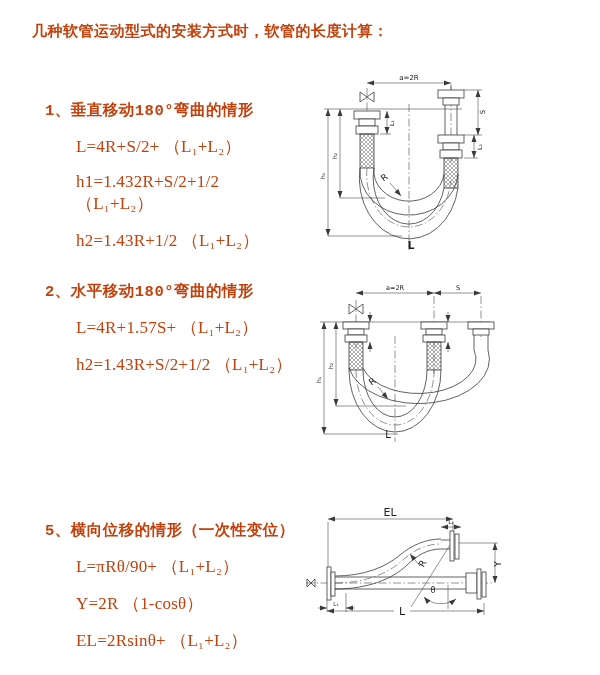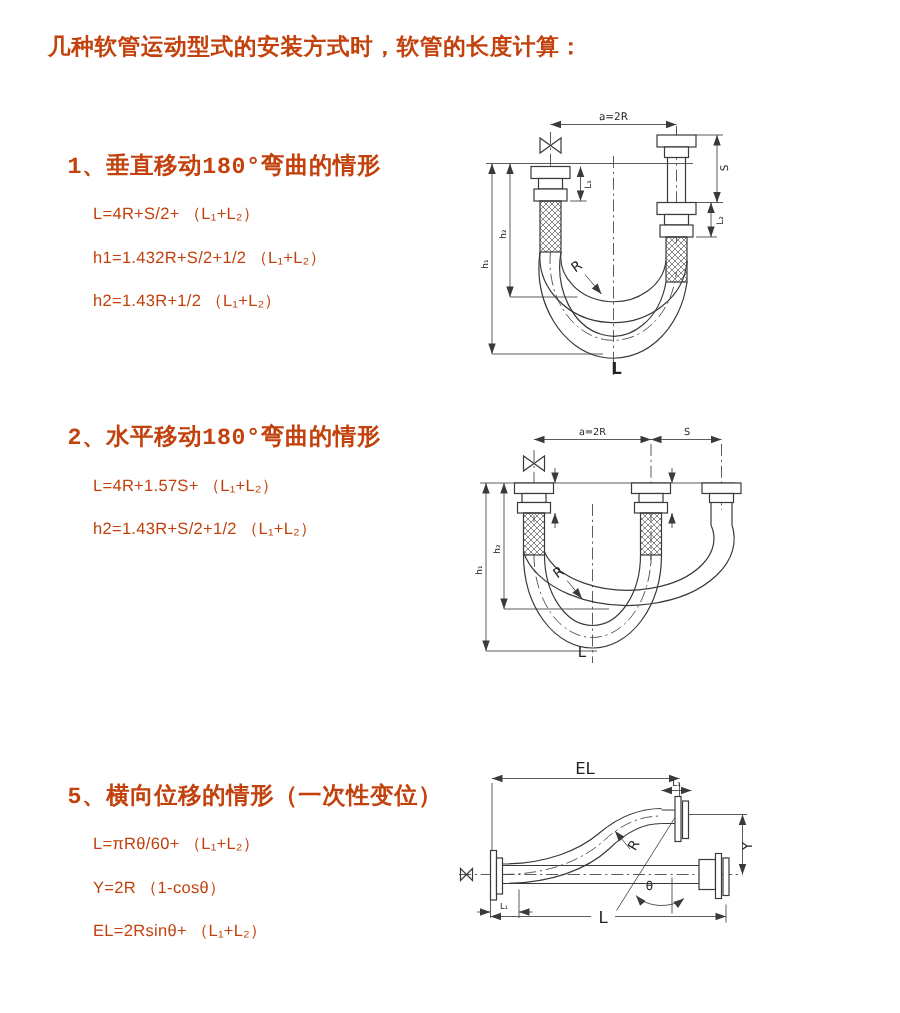--- a/index.html
+++ b/index.html
@@ -1,21 +1,21 @@
 <!DOCTYPE html>
 <html><head>
 <meta charset="utf-8">
 <style>
   html,body{margin:0;padding:0;background:#ffffff;}
   #page{position:relative;width:600px;height:675px;background:#ffffff;overflow:hidden;
         font-family:"Liberation Sans","DejaVu Sans",sans-serif;color:#c2410c;}
   .title{position:absolute;left:32px;top:22px;font-size:15px;font-weight:bold;letter-spacing:0.5px;}
   .section{position:absolute;left:45px;}
   .heading{font-size:15.5px;font-weight:bold;letter-spacing:0.5px;font-family:Liberation Mono, monospace;}
-  .formula{font-size:11px;letter-spacing:0.2px;margin:0;margin-top:14px;padding-left:17px;}
+  .formula{font-size:17px;letter-spacing:0.2px;margin:14px;margin-top:14px;padding-left:17px;font-family:Liberation Serif, serif;}
   svg{position:absolute;}
   .ln{stroke:#3a3a3a;stroke-width:0.8;fill:none;}
   .thin{stroke:#4a4a4a;stroke-width:0.6;fill:none;}
   .cl{stroke:#4a4a4a;stroke-width:0.6;fill:none;stroke-dasharray:8 2.5 1.5 2.5;}
   .fit{fill:#ffffff;stroke:#3a3a3a;stroke-width:0.8;}
   .dimtxt{fill:#222;font-family:"DejaVu Sans","Liberation Sans",sans-serif;}
 </style>
 </head>
 <body>
 
@@ -193,21 +193,21 @@
     <g>
       <line class="thin" x1="70" y1="109" x2="80" y2="121" marker-end="url(#ar2)"></line>
       <text class="dimtxt" font-size="9" text-anchor="middle" transform="rotate(-35 66 106)" x="66" y="106">R</text>
     </g>
 
     <text class="dimtxt" font-size="10" text-anchor="middle" x="80" y="160">L</text>
   </svg>
 
   <div class="section" style="top:520px;width:290px;">
     <div class="heading">5、横向位移的情形（一次性变位）</div>
-    <p class="formula">L=πRθ/60+ （L₁+L₂）</p>
+    <p class="formula">L=πRθ/90+ （L₁+L₂）</p>
     <p class="formula">Y=2R （1-cosθ）</p>
     <p class="formula">EL=2Rsinθ+ （L₁+L₂）</p>
   </div>
 
   <svg style="left:298px;top:505px;" width="302" height="150" viewBox="0 0 302 150">
     <defs>
       <marker id="ar3" markerWidth="9" markerHeight="7" refX="7.5" refY="3" orient="auto-start-reverse" markerUnits="userSpaceOnUse">
         <path d="M0.5,0.5 L7.5,3 L0.5,5.5 Z" fill="#3a3a3a"></path>
       </marker>
     </defs>

